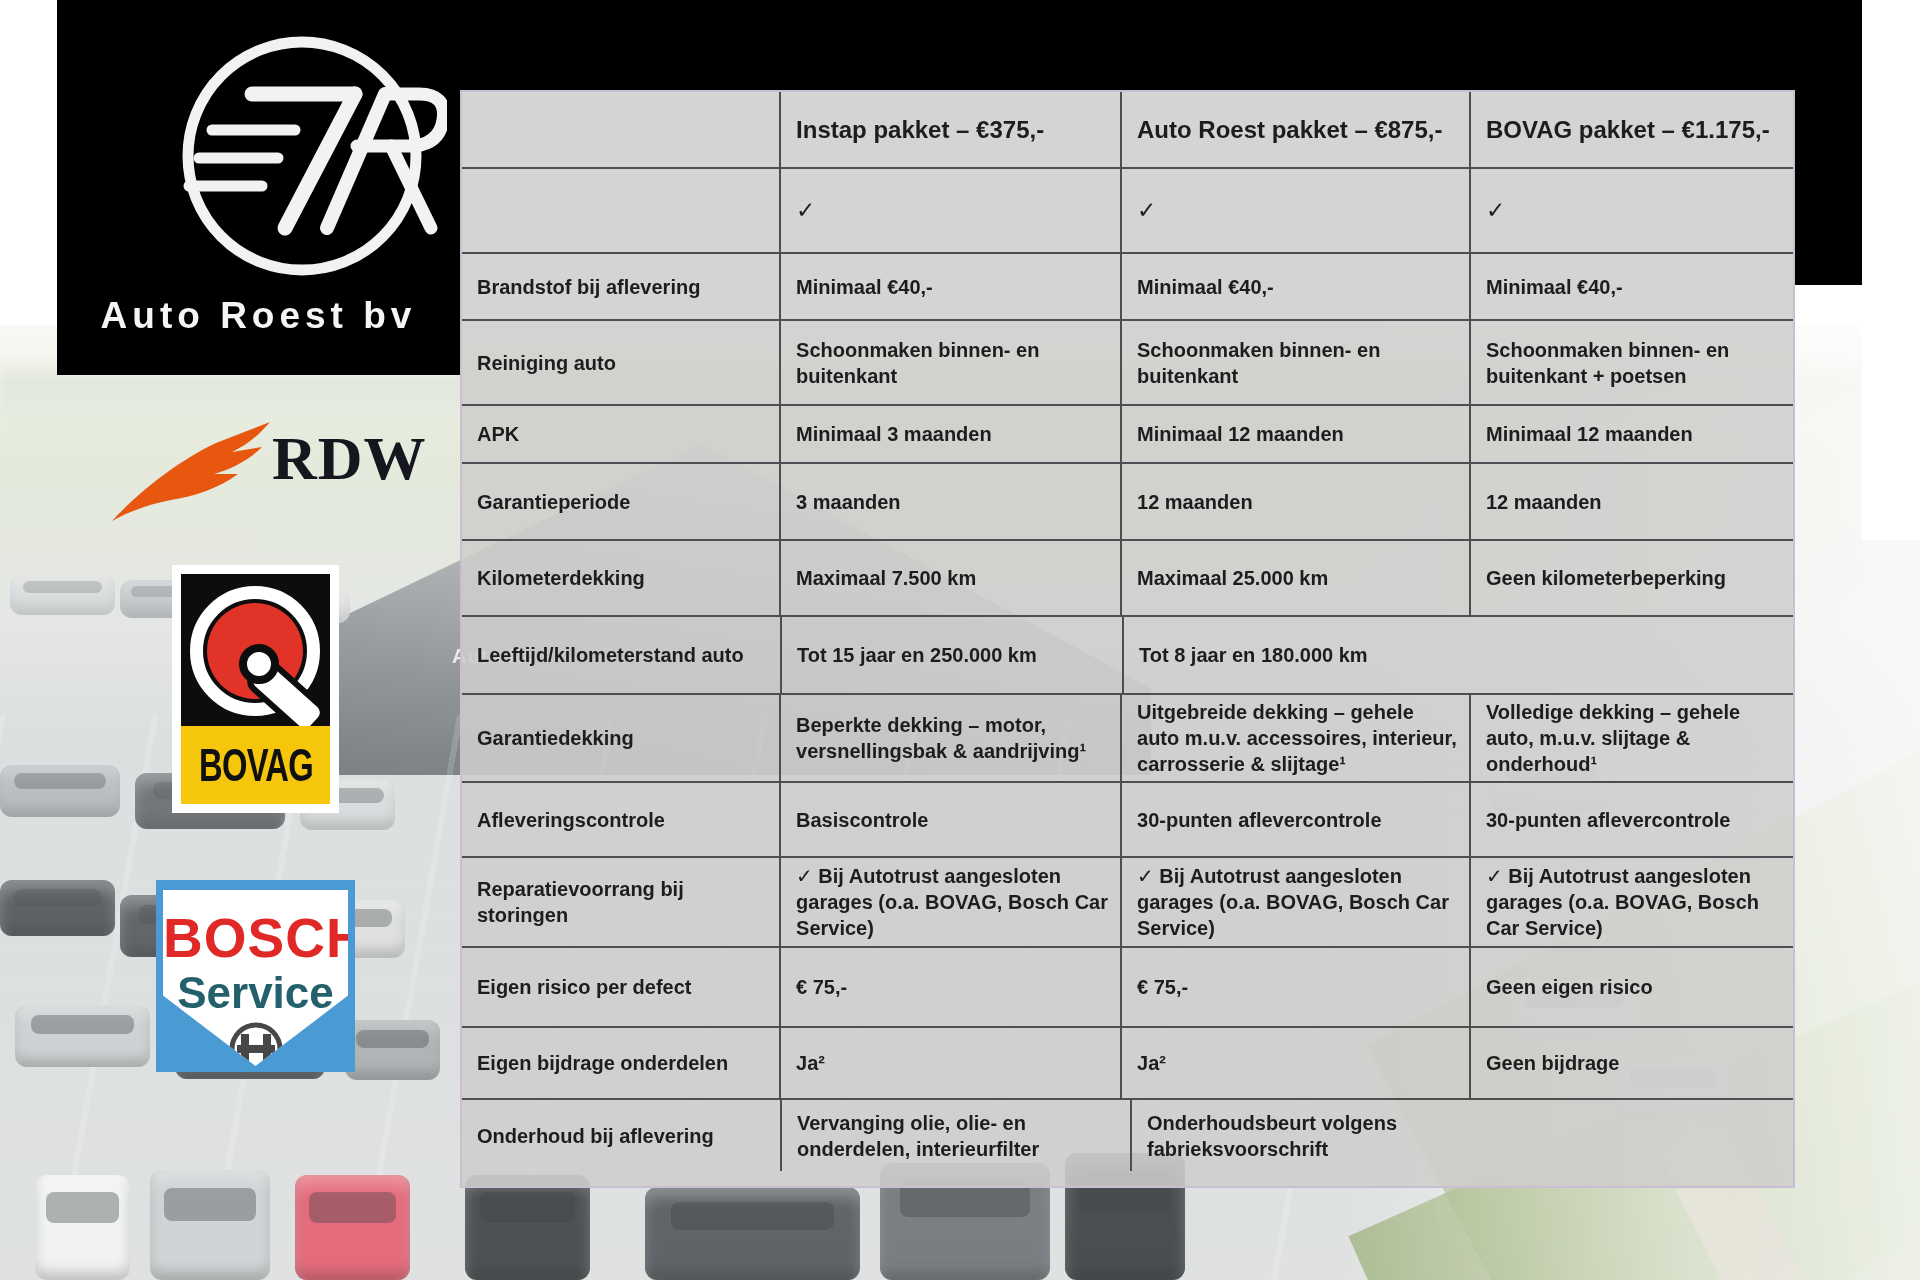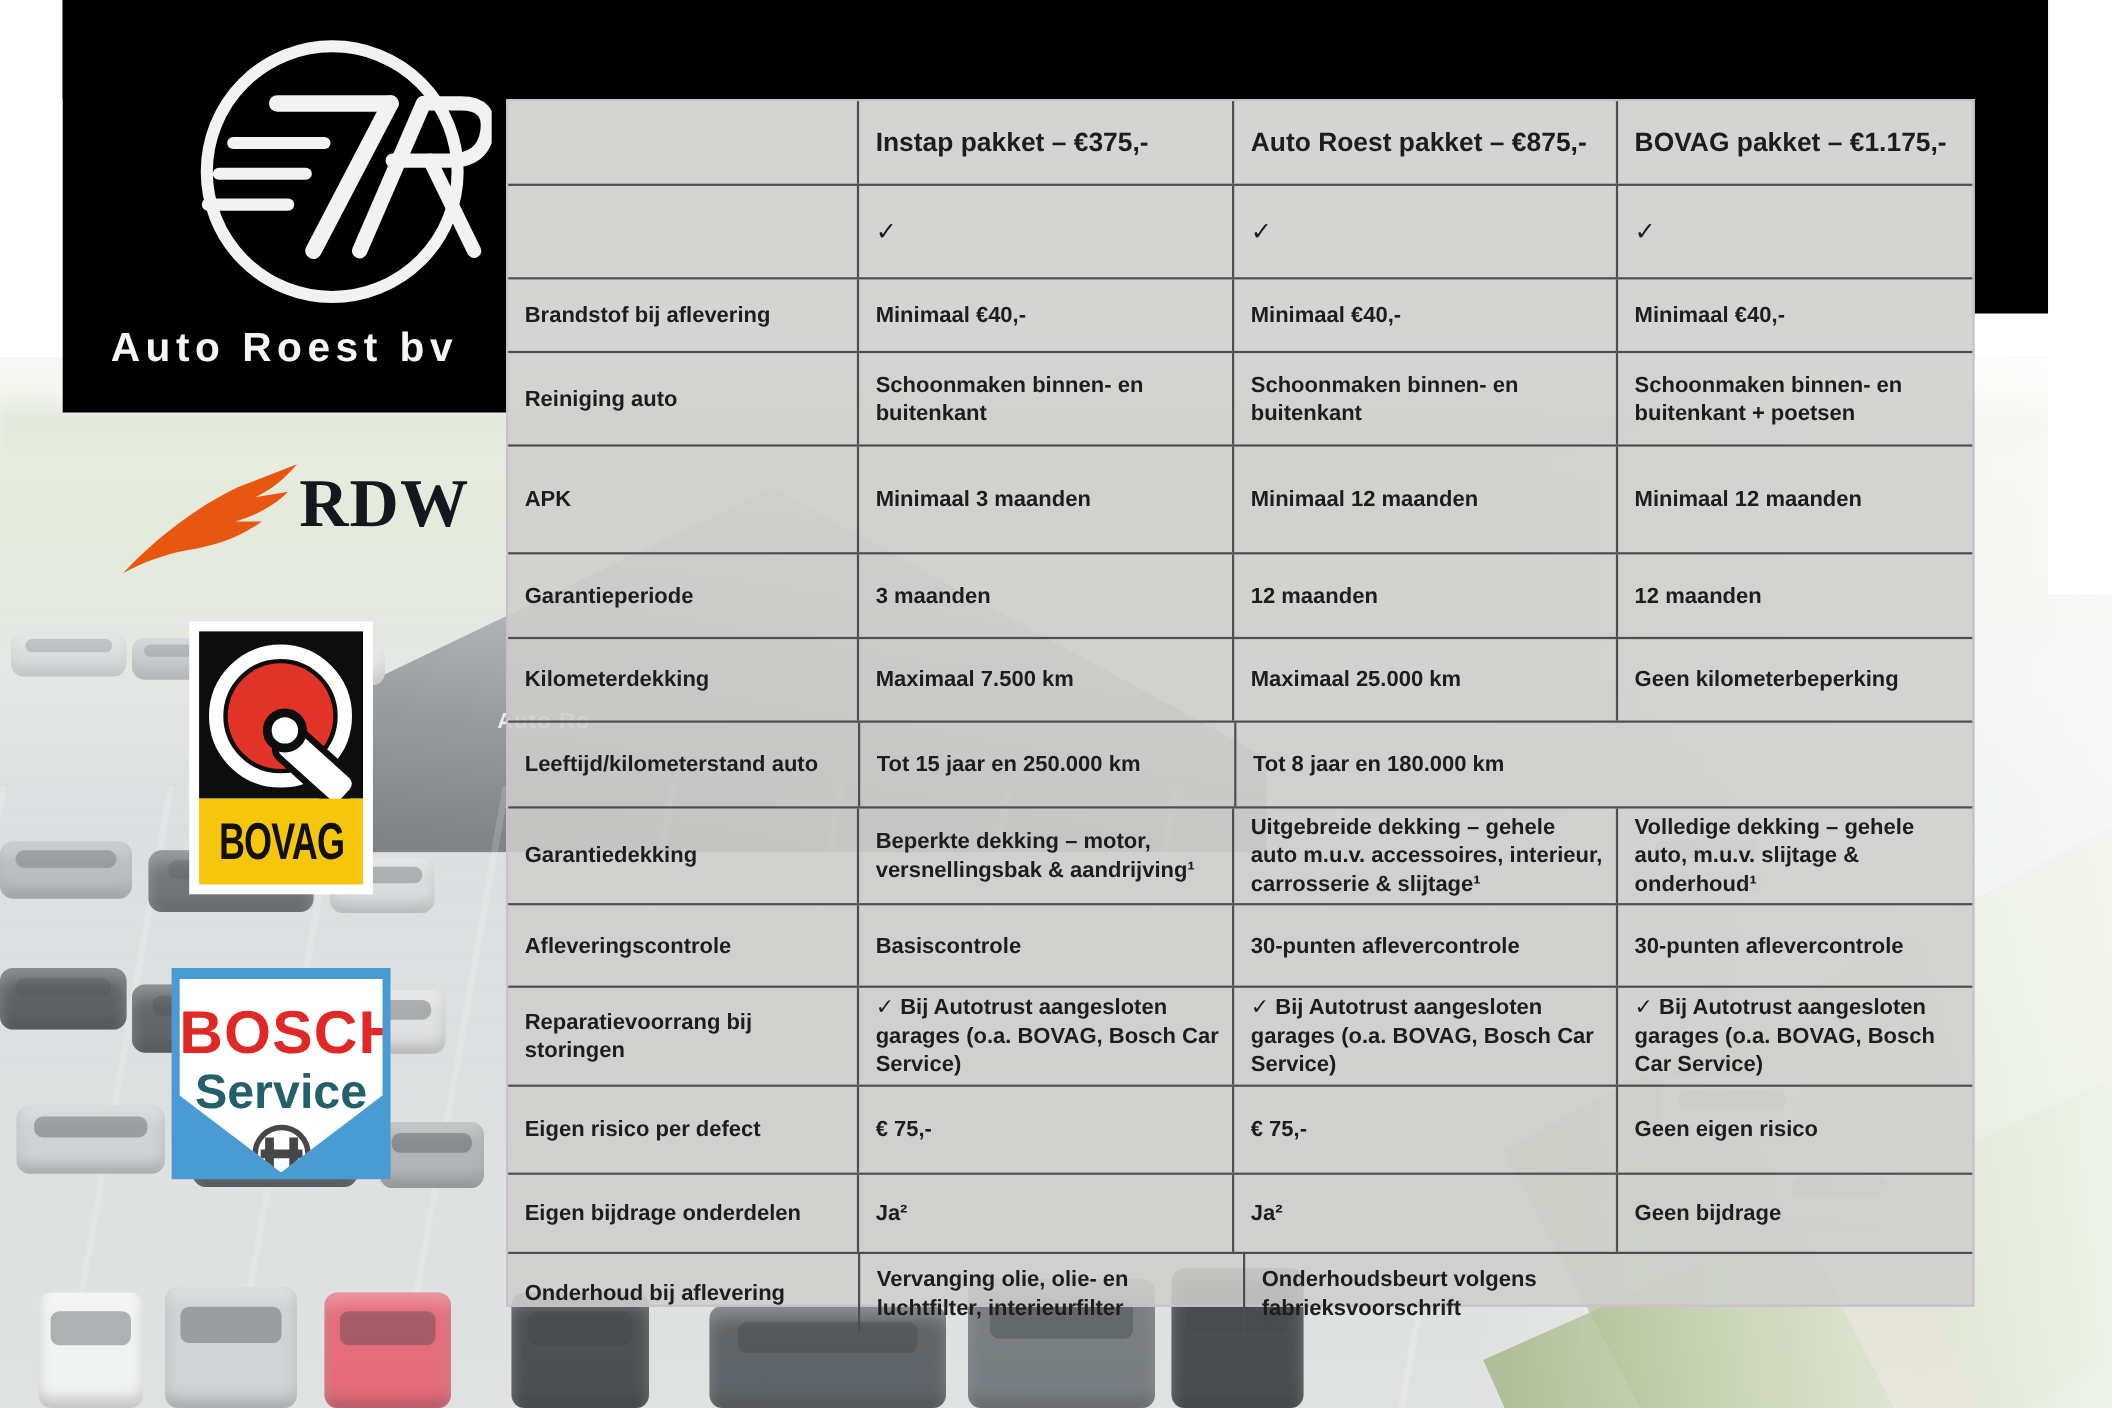--- a/index.html
+++ b/index.html
@@ -201,21 +201,21 @@
         <div class="t-cell" style="width: 342px;">Minimaal €40,-</div>
         <div class="t-cell" style="width: 350px;">Minimaal €40,-</div>
         <div class="t-cell" style="width: 325px;">Minimaal €40,-</div>
       </div>
       <div class="t-row" style="height: 85px;">
         <div class="t-cell" style="width: 318px;">Reiniging auto</div>
         <div class="t-cell" style="width: 342px;">Schoonmaken binnen- en buitenkant</div>
         <div class="t-cell" style="width: 350px;">Schoonmaken binnen- en buitenkant</div>
         <div class="t-cell" style="width: 325px;">Schoonmaken binnen- en buitenkant + poetsen</div>
       </div>
-      <div class="t-row" style="height: 98px;">
+      <div class="t-row" style="height: 58px;">
         <div class="t-cell" style="width: 318px;">APK</div>
         <div class="t-cell" style="width: 342px;">Minimaal 3 maanden</div>
         <div class="t-cell" style="width: 350px;">Minimaal 12 maanden</div>
         <div class="t-cell" style="width: 325px;">Minimaal 12 maanden</div>
       </div>
       <div class="t-row" style="height: 77px;">
         <div class="t-cell" style="width: 318px;">Garantieperiode</div>
         <div class="t-cell" style="width: 342px;">3 maanden</div>
         <div class="t-cell" style="width: 350px;">12 maanden</div>
         <div class="t-cell" style="width: 325px;">12 maanden</div>
@@ -256,18 +256,18 @@
         <div class="t-cell" style="width: 325px;">Geen eigen risico</div>
       </div>
       <div class="t-row" style="height: 72px;">
         <div class="t-cell" style="width: 318px;">Eigen bijdrage onderdelen</div>
         <div class="t-cell" style="width: 342px;">Ja²</div>
         <div class="t-cell" style="width: 350px;">Ja²</div>
         <div class="t-cell" style="width: 325px;">Geen bijdrage</div>
       </div>
       <div class="t-row" style="height: 73px;">
         <div class="t-cell" style="width: 318px;">Onderhoud bij aflevering</div>
-        <div class="t-cell" style="width: 350px;">Vervanging olie, olie- en luchtfilter, interieurfilter</div>
+        <div class="t-cell" style="width: 350px;">Vervanging olie, olie- en onderdelen, interieurfilter</div>
         <div class="t-cell" style="width: 325px;">Onderhoudsbeurt volgens fabrieksvoorschrift</div>
       </div>
     </div>
 
 </div>
 
 </body></html>

